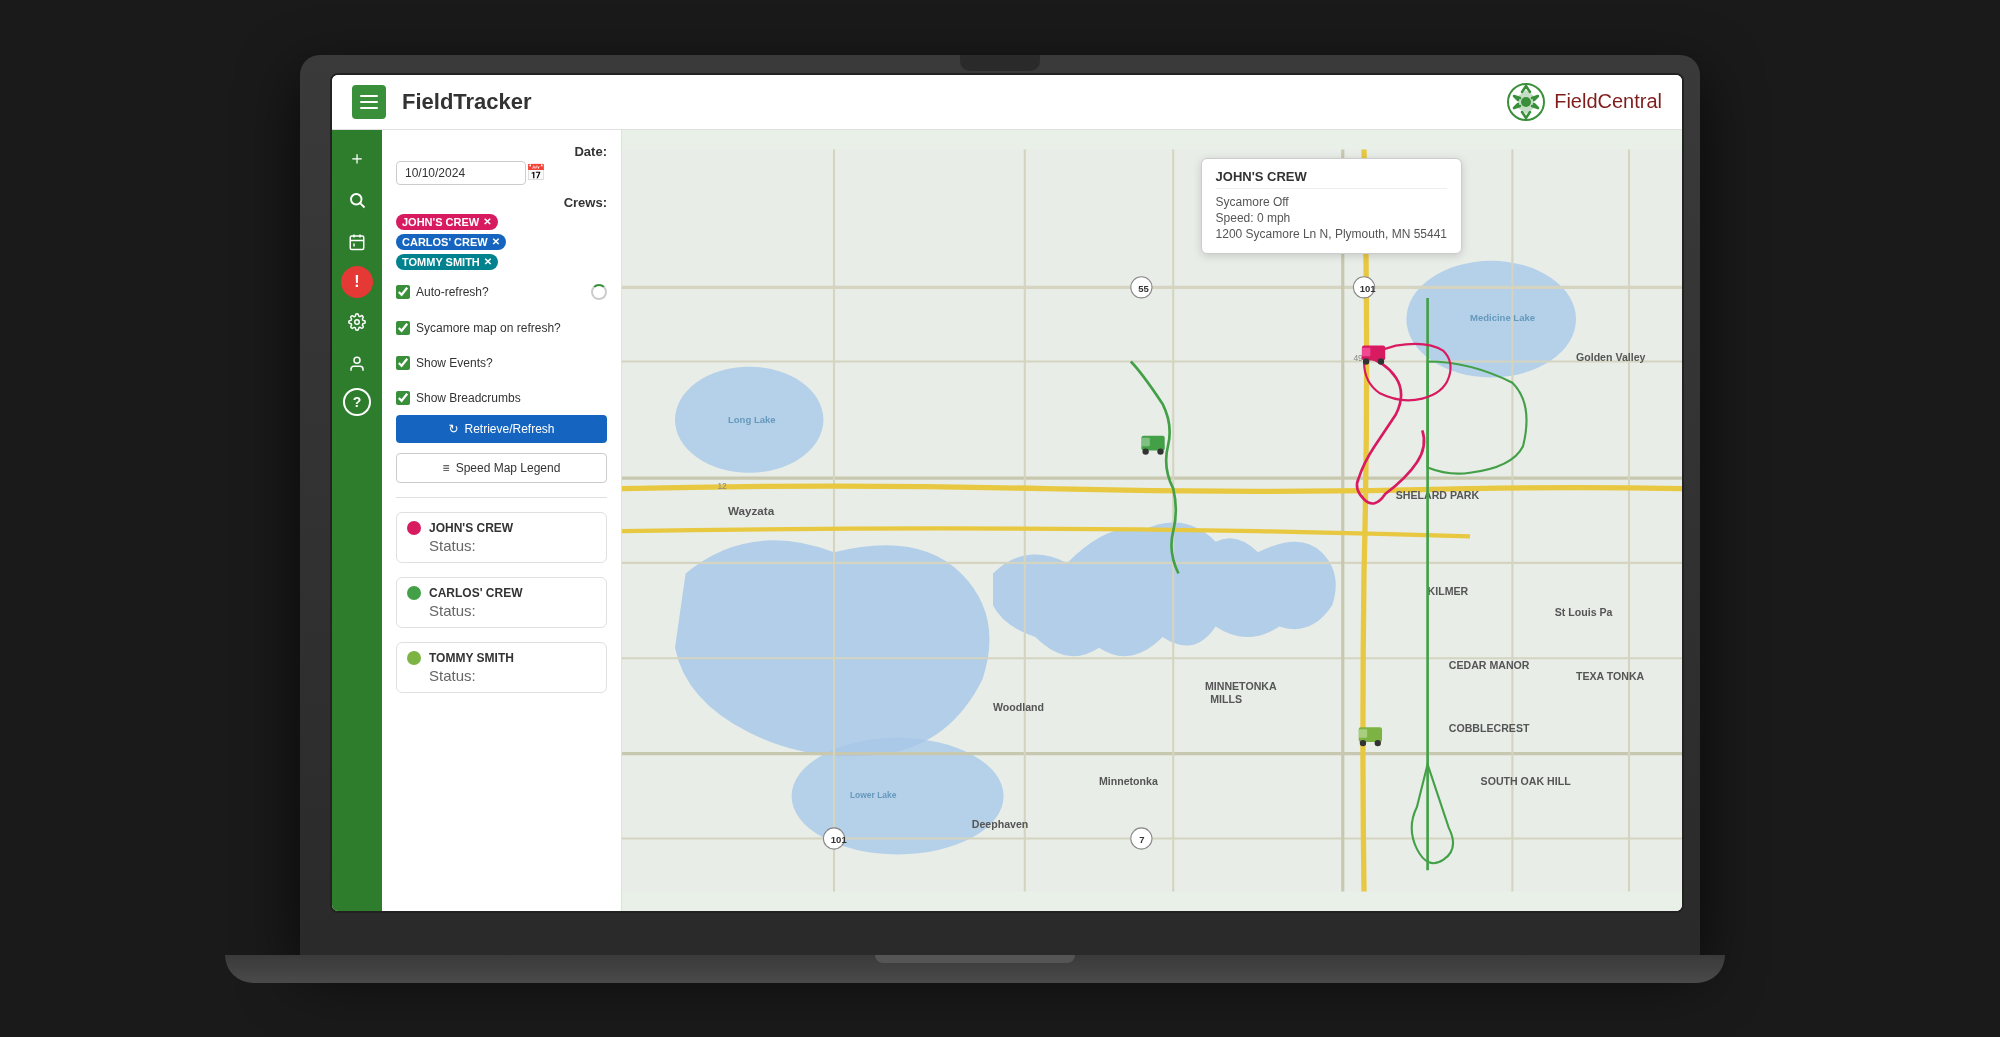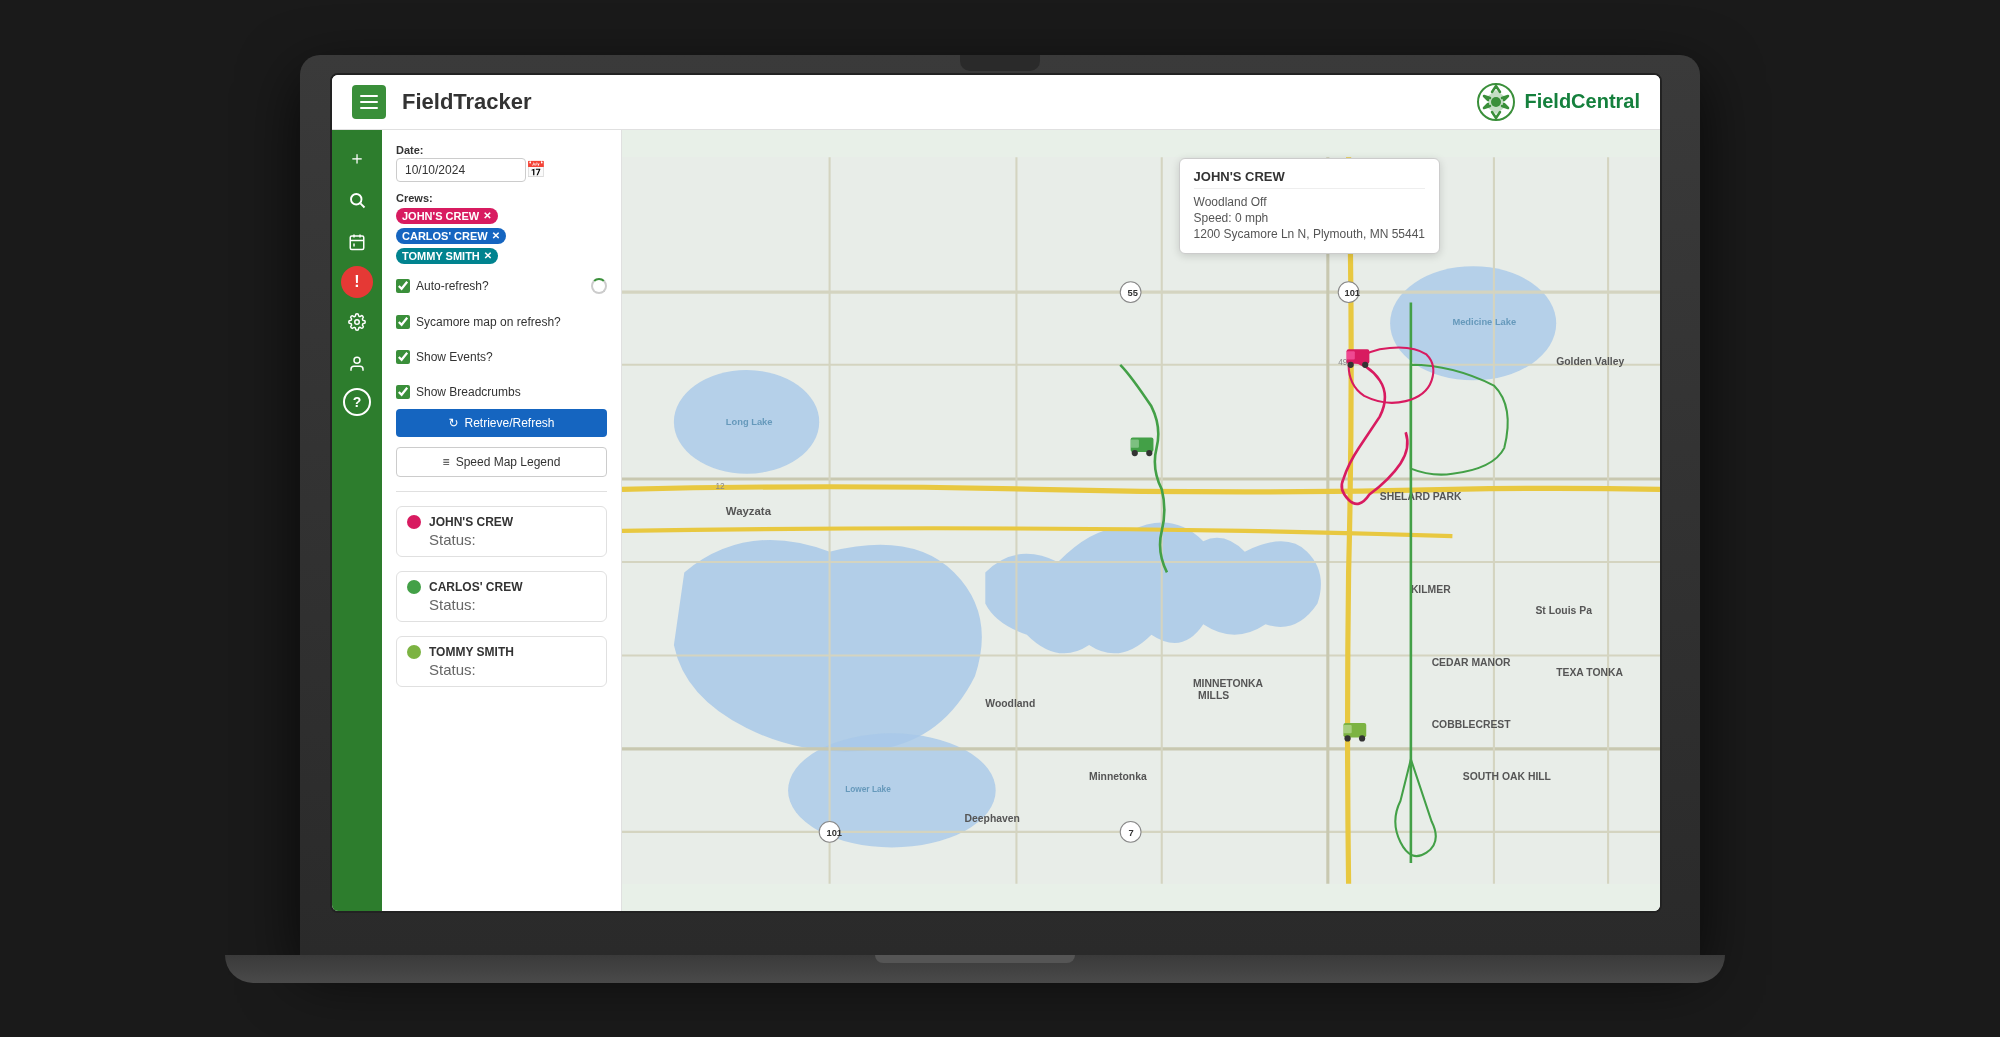--- a/index.html
+++ b/index.html
@@ -10,21 +10,21 @@
       justify-content: center;
       height: 100vh;
       font-family: Arial, sans-serif;
     }
 
     .laptop-outer {
       width: 1400px;
       height: 900px;
       background: linear-gradient(180deg, #3a3a3a 0%, #2a2a2a 100%);
       border-radius: 20px 20px 0 0;
-      padding: 18px 38px 0 30px;
+      padding: 18px 16px 0 30px;
       position: relative;
       box-shadow: 0 20px 60px rgba(0,0,0,0.7);
     }
 
     .laptop-screen {
       width: 100%;
       height: 840px;
       background: #fff;
       border-radius: 8px;
       overflow: hidden;
@@ -131,22 +131,22 @@
       gap: 8px;
     }
 
     .fc-logo-icon {
       width: 40px;
       height: 40px;
     }
 
     .fc-logo-text {
       font-size: 20px;
-      font-weight: bold;
-      color: #15803d;
+      font-weight: normal;
+      color: #7f1d1d;
     }
 
     
     .main-content {
       display: flex;
       flex: 1;
       overflow: hidden;
     }
 
     
@@ -188,24 +188,25 @@
       border-right: 1px solid #e0e0e0;
       display: flex;
       flex-direction: column;
       padding: 14px;
       gap: 10px;
       overflow-y: auto;
       flex-shrink: 0;
     }
 
     .section-label {
-      font-size: 11px;
+      font-size: 13px;
       font-weight: bold;
       color: #333;
       margin-bottom: 2px;
+      text-align: right;
     }
 
     .date-row {
       display: flex;
       align-items: center;
       gap: 0;
     }
 
     .date-input {
       border: 1px solid #ccc;
@@ -644,21 +645,21 @@
               <circle cx="200" cy="650" r="10" fill="white" stroke="#888" stroke-width="1"></circle>
               <text x="197" y="654" fill="#333" font-size="9" font-weight="bold">101</text>
 
               <circle cx="490" cy="650" r="10" fill="white" stroke="#888" stroke-width="1"></circle>
               <text x="488" y="654" fill="#333" font-size="9" font-weight="bold">7</text>
             </svg>
 
             
             <div class="map-tooltip">
               <div class="tooltip-title">JOHN'S CREW</div>
-              <div class="tooltip-row">Woodland Off</div>
+              <div class="tooltip-row">Sycamore Off</div>
               <div class="tooltip-row">Speed: 0 mph</div>
               <div class="tooltip-row">1200 Sycamore Ln N, Plymouth, MN 55441</div>
             </div>
           </div>
 
         </div>
       </div>
     </div>
   </div>
   <div class="laptop-base"></div>

